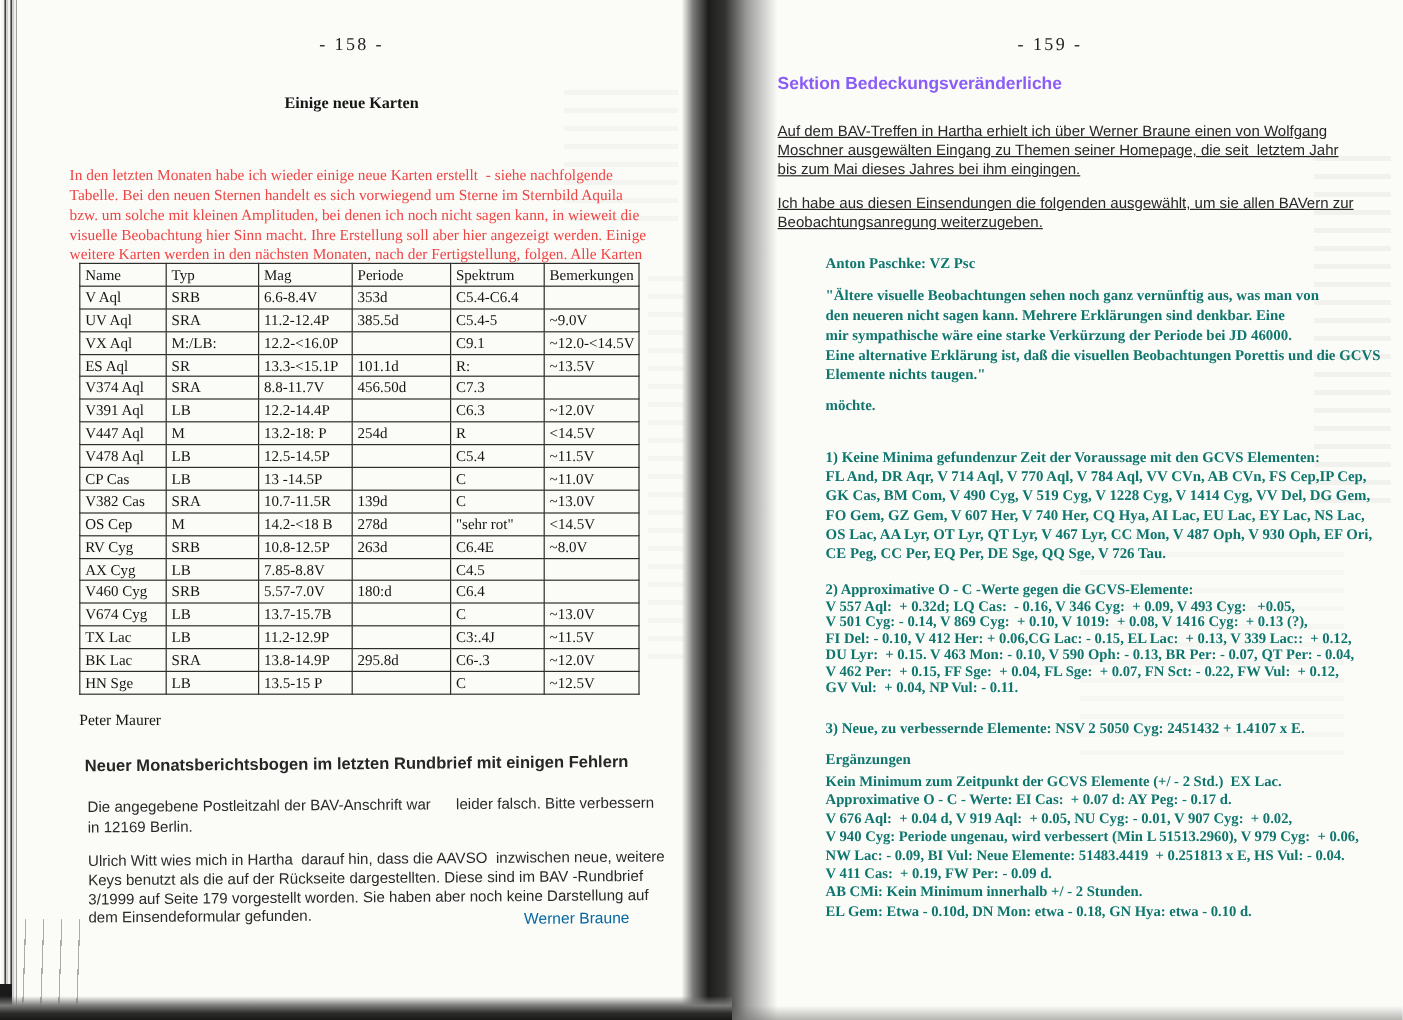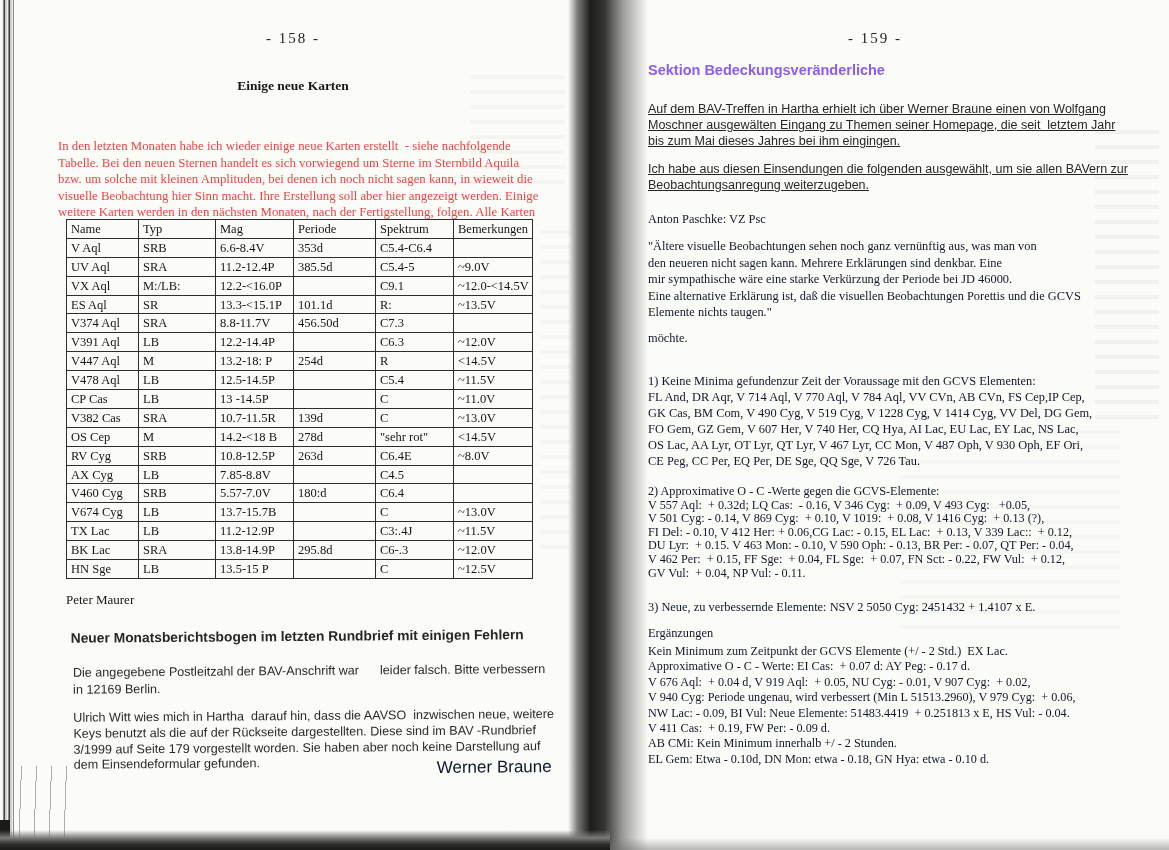--- a/index.html
+++ b/index.html
@@ -42,27 +42,27 @@
     overflow:hidden;white-space:nowrap;color:#151515;}
   table.startable col.c1{width:72px;} table.startable col.c2{width:77px;} table.startable col.c3{width:78px;}
   table.startable col.c4{width:82px;} table.startable col.c5{width:78px;} table.startable col.c6{width:79px;}
 
   .lp-sig1{left:52px;top:592px;font-size:13px;}
   .lp-bottom{left:0;top:0;width:558px;height:850px;transform:rotate(-0.45deg);}
   .lp-h2{left:55px;top:629px;width:490px;font-size:13.8px;font-weight:bold;color:#262626;}
   .lp-para{font-size:12.6px;line-height:16.5px;color:#2a2a2a;}
   .lp-para1{left:57px;top:663px;width:500px;}
   .lp-para2{left:57px;top:709px;width:500px;line-height:15.8px;}
-  .lp-sig2{left:420px;top:759px;font-size:17px;color:#0f172a;}
+  .lp-sig2{left:420px;top:759px;font-size:13px;color:#0369a1;}
 
   .rp-head{left:3px;top:62px;font-size:14.5px;font-weight:bold;color:#8b5cf6;}
   .rp-sans{font-size:12.5px;line-height:16px;color:#272727;text-decoration:underline;}
   .rp-para1{left:3px;top:101px;width:470px;}
   .rp-para2{left:3px;top:161px;width:470px;}
-  .rp-serifb{font-family:"Liberation Serif",serif;font-weight:normal;color:#0f172a;font-size:12.4px;}
+  .rp-serifb{font-family:"Liberation Serif",serif;font-weight:bold;color:#0f766e;font-size:12.4px;margin-left:40px;}
   .rp-paschke{left:3px;top:212px;}
   .rp-quote{left:3px;top:238px;width:470px;line-height:16.6px;}
   .rp-diethelm{left:3px;top:330px;width:470px;line-height:16px;}
   .rp-list1{left:3px;top:374px;width:480px;line-height:15.9px;}
   .rp-list2{left:3px;top:485px;width:480px;line-height:13.6px;font-size:12.2px;}
   .rp-list3{left:3px;top:600px;width:480px;}
   .rp-ergh{left:3px;top:626px;}
   .rp-erg{left:3px;top:644px;width:480px;line-height:15.4px;font-size:12.2px;}
 </style>
 </head>

